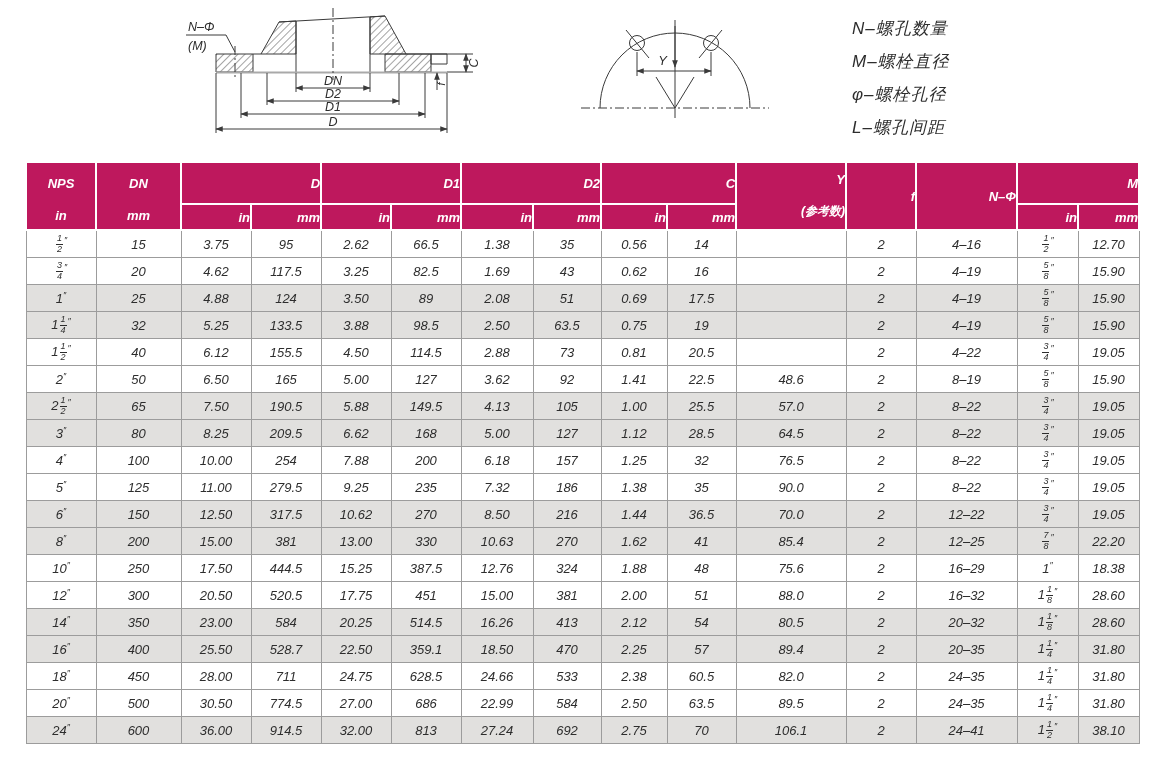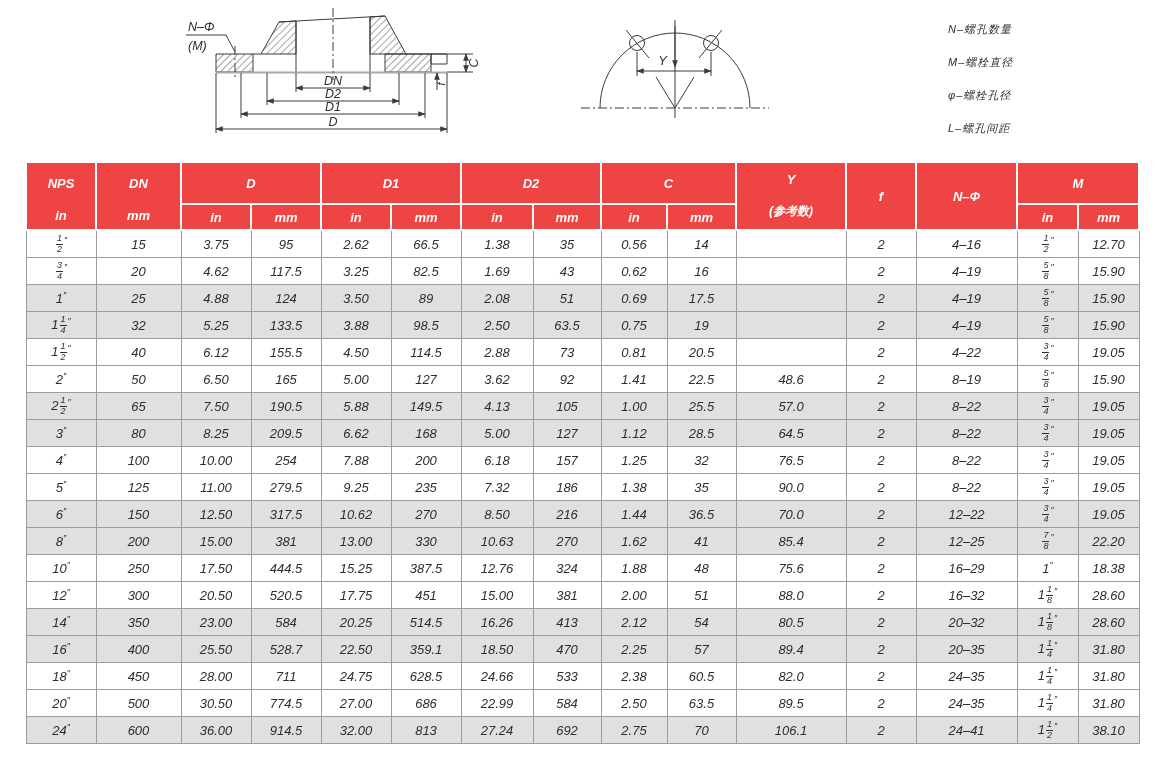--- a/index.html
+++ b/index.html
@@ -1,26 +1,26 @@
 <!DOCTYPE html>
 <html><head>
 <meta charset="utf-8">
 <style>
   html,body{margin:0;padding:0;background:#fff;}
   .page{position:relative;width:1163px;height:762px;background:#ffffff;
         font-family:"Liberation Sans", sans-serif;overflow:hidden;font-style:italic;}
   .drawing{position:absolute;}
   #flange-svg{left:148px;top:2px;}
   #circle-svg{left:563px;top:0px;}
-  .legend{position:absolute;left:948px;top:22px;font-size:11px;color:#2d2d2d;}
+  .legend{position:absolute;left:852px;top:22px;font-size:17px;color:#2d2d2d;}
   .legend div{height:14px;line-height:14px;margin-bottom:19px;letter-spacing:1px;}
   table.spec{position:absolute;left:25px;top:161px;width:1113px;
              border-collapse:collapse;table-layout:fixed;}
-  thead th{background:#ef4444;color:#ffffff;font-weight:bold;font-size:13px;
-           border:2px solid #ffffff;padding:0;text-align:center;}
+  thead th{background:#be185d;color:#ffffff;font-weight:bold;font-size:13px;
+           border:2px solid #ffffff;padding:0;text-align:right;}
   th .top{height:38px;display:flex;align-items:center;justify-content:center;}
   th .bot{height:26px;display:flex;align-items:center;justify-content:center;}
   th.grp{height:40px;}
   th.sub{height:24px;}
   th .l2{font-size:12px;margin-top:16px;}
   tbody td{border:1px solid #9c9c9c;text-align:center;font-size:13px;color:#2d2d2d;
            height:26px;padding:0;background:#ffffff;}
   tbody tr.shaded td{background:#e1e0de;}
   .frac{display:inline-block;vertical-align:-4px;text-align:center;
         font-size:9px;line-height:1.1;margin:0 1px;}

